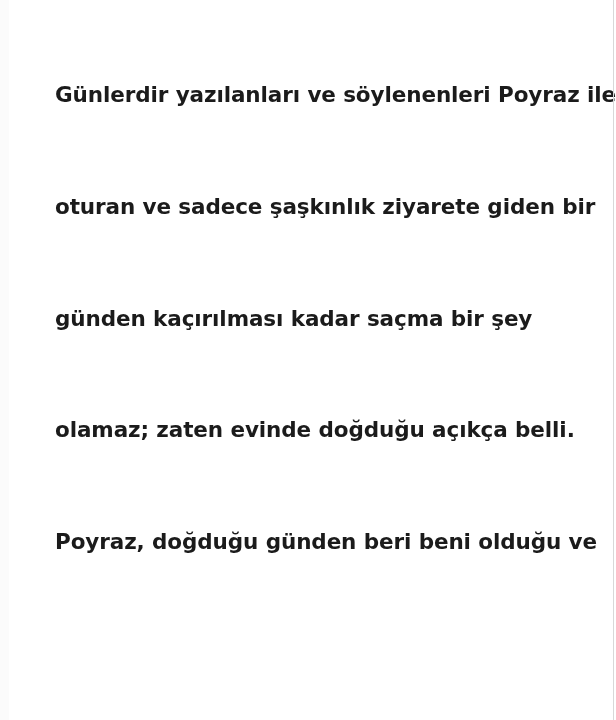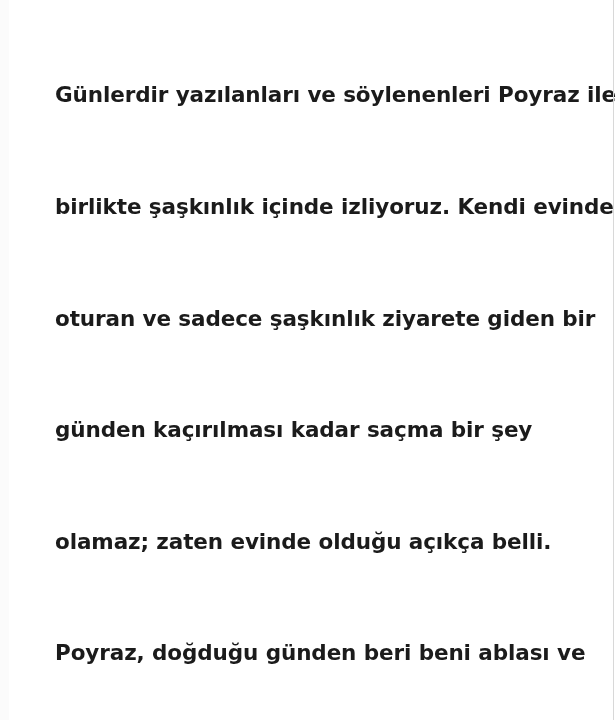--- a/index.html
+++ b/index.html
@@ -67,25 +67,24 @@
 </style>
 </head>
 <body>
 
 <div class="screenshot">
 
   <div class="left-edge-band"></div>
 
   <div class="statement-body">
     <span class="statement-line">Günlerdir yazılanları ve söylenenleri Poyraz ile</span>
-    <span class="statement-line">birlikte şaşkınlık içinde izliyoruz. Kendi evinde</span>
     <span class="statement-line">oturan ve sadece şaşkınlık ziyarete giden bir</span>
     <span class="statement-line">günden kaçırılması kadar saçma bir şey</span>
-    <span class="statement-line">olamaz; zaten evinde olduğu açıkça belli.</span>
-    <span class="statement-line">Poyraz, doğduğu günden beri beni ablası ve</span>
+    <span class="statement-line">olamaz; zaten evinde doğduğu açıkça belli.</span>
+    <span class="statement-line">Poyraz, doğduğu günden beri beni olduğu ve</span>
     
     
     
     
     
     
     
     
     
     

